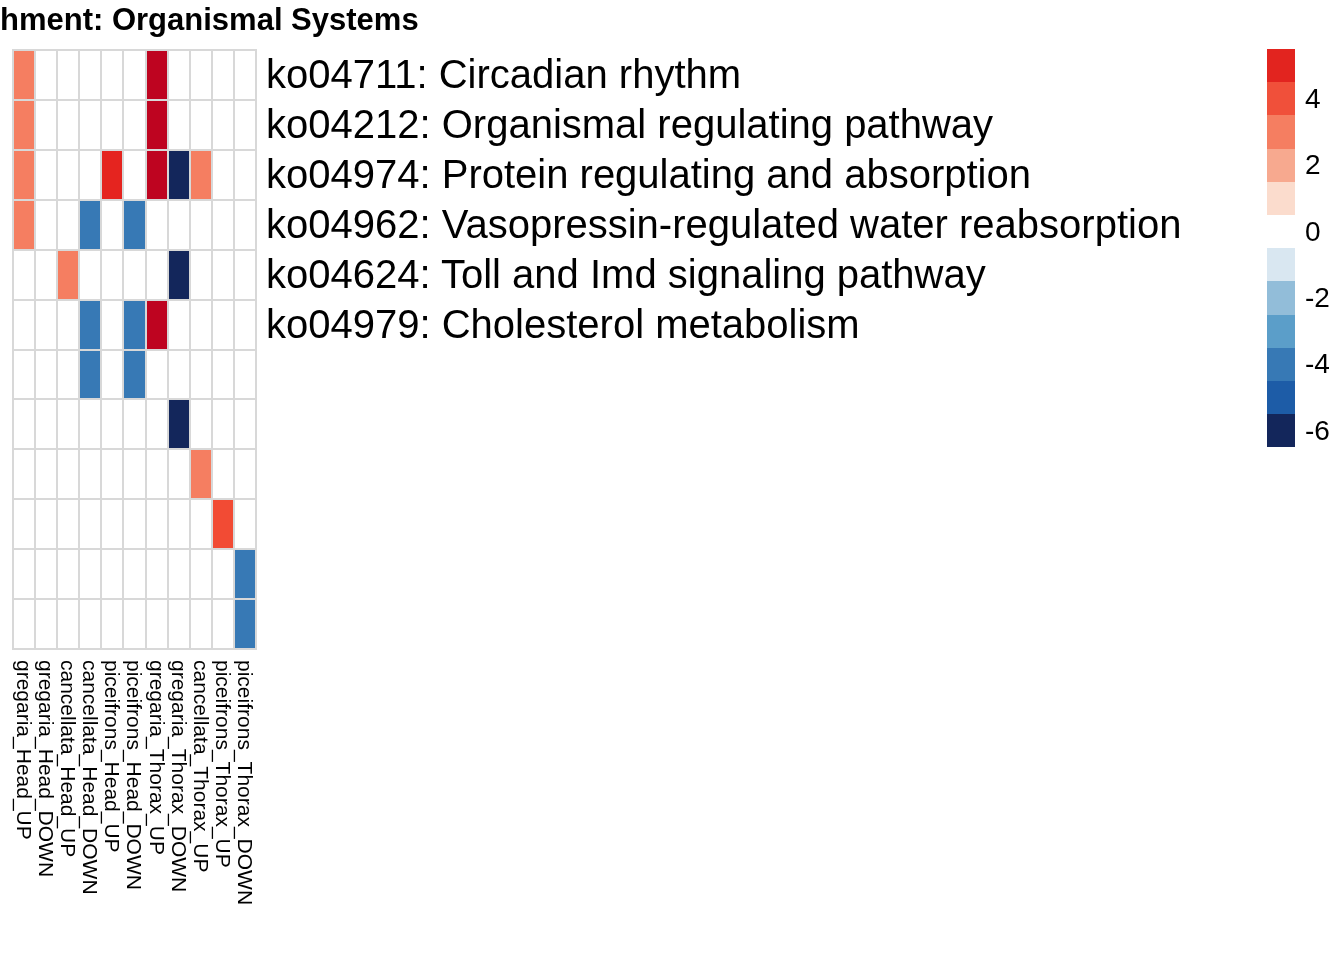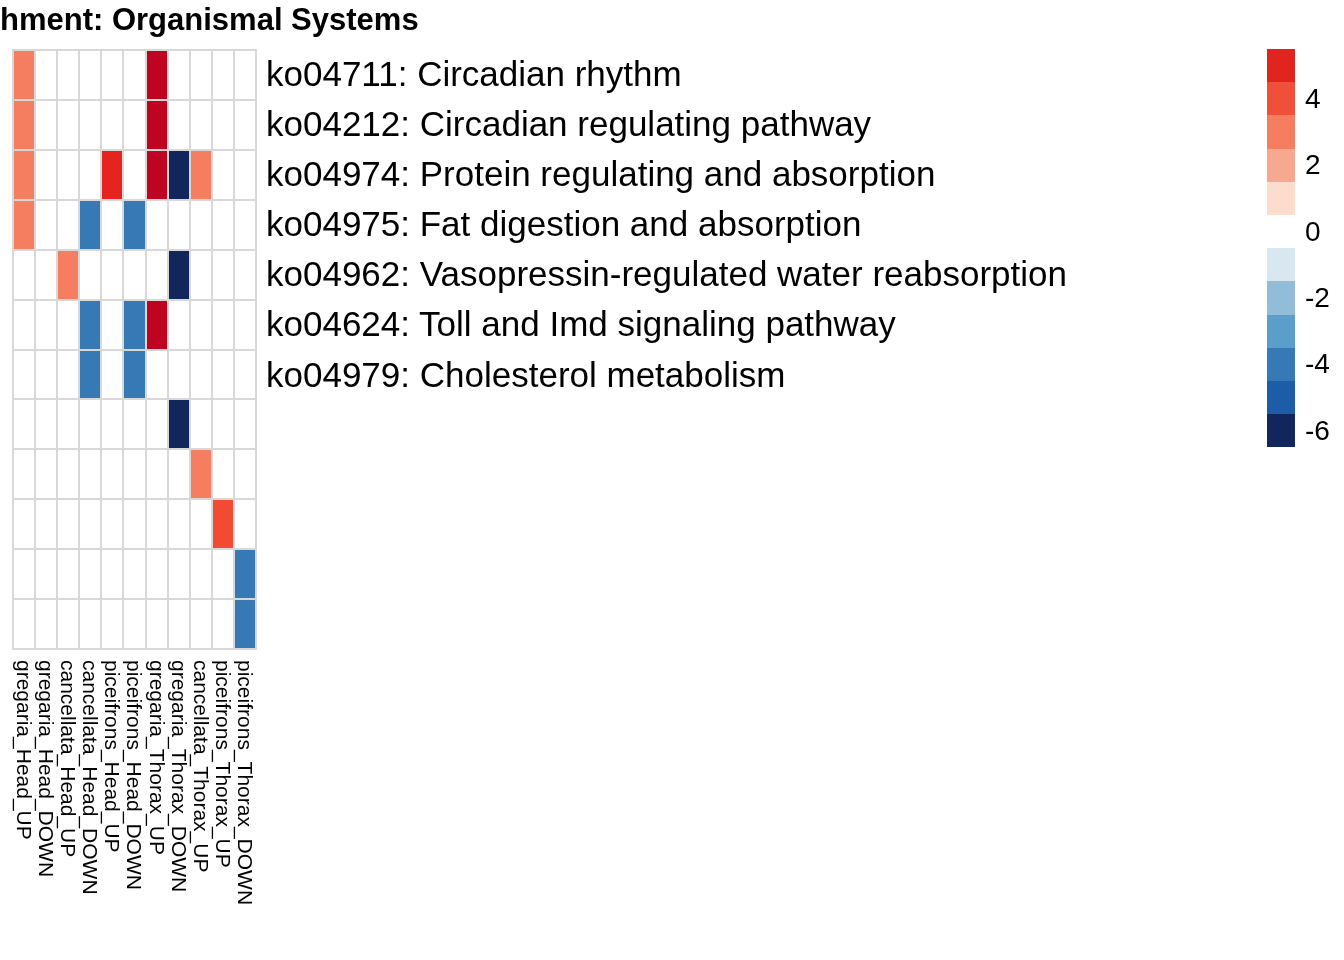--- a/index.html
+++ b/index.html
@@ -20,21 +20,21 @@
     gap:2px;
     background:#D8D8D8;
     border:2px solid #D8D8D8;
   }
   .cell{background:#fff;}
   .row-labels{
     position:absolute;left:266px;top:49px;
   }
   .row-label{
     height:50.1px;line-height:50.1px;
-    font-size:35px;white-space:nowrap;
+    font-size:40px;white-space:nowrap;
   }
   .col-labels{
     position:absolute;left:14px;top:660px;
     width:241px;
     display:grid;
     grid-template-columns:repeat(11,1fr);
     column-gap:2px;
     justify-items:center;
   }
   .col-label{
@@ -189,23 +189,22 @@
     <div class="cell" style="background: rgb(255, 255, 255);"></div>
     <div class="cell" style="background: rgb(255, 255, 255);"></div>
     <div class="cell" style="background: rgb(255, 255, 255);"></div>
     <div class="cell" style="background: rgb(255, 255, 255);"></div>
     <div class="cell" style="background: rgb(255, 255, 255);"></div>
     <div class="cell" style="background: rgb(55, 121, 181);"></div>
   </div>
 
 <div class="row-labels" id="rowLabels">
     <div class="row-label">ko04711: Circadian rhythm</div>
-    <div class="row-label">ko04212: Circadian regulating pathway</div>
+    <div class="row-label">ko04212: Organismal regulating pathway</div>
     <div class="row-label">ko04974: Protein regulating and absorption</div>
-    <div class="row-label">ko04975: Fat digestion and absorption</div>
     <div class="row-label">ko04962: Vasopressin-regulated water reabsorption</div>
     <div class="row-label">ko04624: Toll and Imd signaling pathway</div>
     <div class="row-label">ko04979: Cholesterol metabolism</div>
   </div>
 
 <div class="col-labels" id="colLabels">
     <div class="col-label">gregaria_Head_UP</div>
     <div class="col-label">gregaria_Head_DOWN</div>
     <div class="col-label">cancellata_Head_UP</div>
     <div class="col-label">cancellata_Head_DOWN</div>

